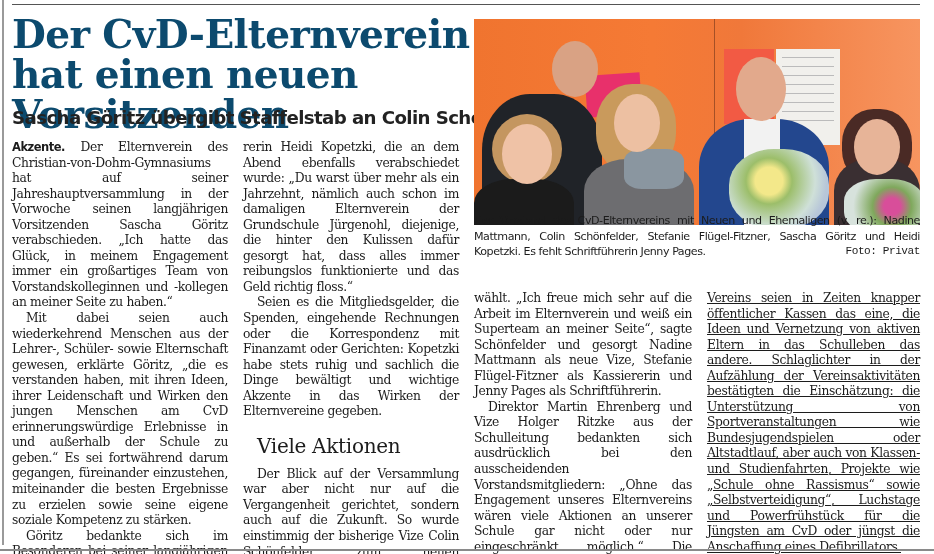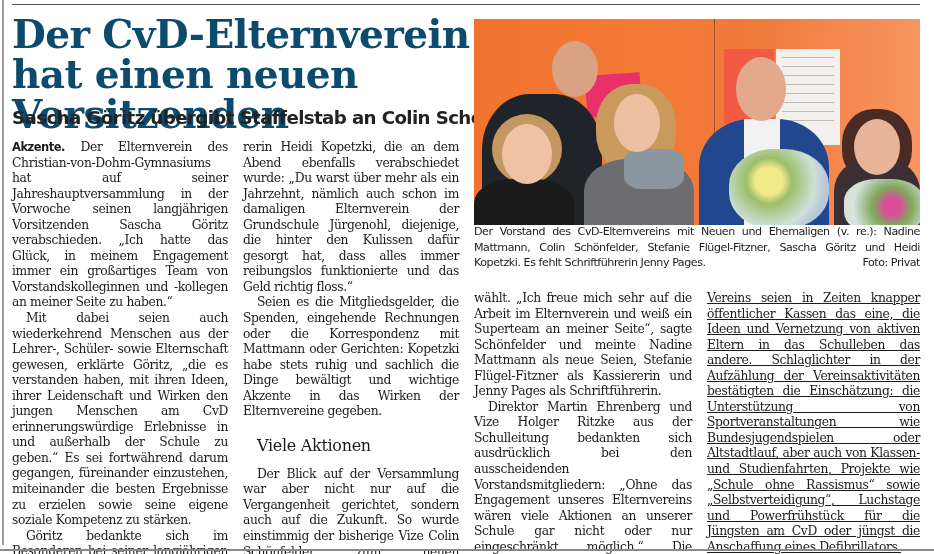--- a/index.html
+++ b/index.html
@@ -24,21 +24,21 @@
     font-family: "DejaVu Serif", serif; font-size: 12.3px; line-height: 15.55px;
     text-align: justify; color: #1c1c1c; letter-spacing: -0.35px;
   }
   .col p { margin: 0; }
   .col p.indent { text-indent: 14px; }
   .col1 { left: 12px; width: 216px; }
   .col2 { left: 243px; width: 216px; }
   .col3 { left: 474px; width: 218px; top: 291px; }
   .col4 { left: 707px; width: 213px; top: 291px; text-decoration: underline; }
   .dateline { font-family: "DejaVu Sans", sans-serif; font-weight: bold; font-size: 11.5px; letter-spacing: -0.5px; }
-  .subhead { font-family: "DejaVu Serif", serif; font-size: 16px; line-height: 22px; margin: 15px 0 10px 14px !important; letter-spacing: -0.3px; text-align: left; }
+  .subhead { font-family: "DejaVu Serif", serif; font-size: 20px; line-height: 22px; margin: 15px 0 10px 14px !important; letter-spacing: -0.3px; text-align: left; }
 
   .photo {
     position: absolute; left: 474px; top: 19px; width: 446px; height: 206px;
     background: linear-gradient(90deg, #f0742f 0%, #f57a35 40%, #f0783a 60%, #f79560 100%);
     overflow: hidden;
   }
   .photo .seam { position:absolute; left: 240px; top:0; width:1px; height:100%; background: rgba(90,40,20,0.5); }
   .photo .poster-pink { position:absolute; left:112px; top:55px; width:55px; height:42px; background:#e8306b; transform: rotate(-4deg); }
   .photo .poster-red { position:absolute; left:250px; top:30px; width:50px; height:75px; background:#f25a44; }
   .photo .paper { position:absolute; left:302px; top:30px; width:64px; height:96px; background:#f1f0ec; }
@@ -57,44 +57,44 @@
   .p4-body { left:225px; top:100px; width:130px; height:120px; background:#23478e; }
   .p4-shirt { left:270px; top:100px; width:36px; height:110px; background:#f2f2f2; position:absolute; }
   .p4-head { left:262px; top:38px; width:50px; height:64px; background:#e2a98c; }
   .flowers1 { position:absolute; left:255px; top:130px; width:100px; height:80px; background: radial-gradient(circle at 40% 40%, #f3e88a 0 18%, #9cbe6a 30%, #cfe0d8 60%, rgba(220,230,235,0.8) 75%); border-radius:45%; }
   .p5-body { left:360px; top:140px; width:86px; height:80px; background:#3a2f32; }
   .p5-hair { left:368px; top:90px; width:70px; height:75px; background:#4a2a25; border-radius:45%; position:absolute; }
   .p5-head { left:380px; top:100px; width:46px; height:56px; background:#e7b498; }
   .flowers2 { position:absolute; left:370px; top:160px; width:80px; height:55px; background: radial-gradient(circle at 60% 50%, #d84e9a 0 15%, #7fa85c 35%, #d7e2dc 70%); border-radius:40%; }
 
   .caption {
-    position: absolute; left: 474px; top: 224px; width: 446px;
+    position: absolute; left: 474px; top: 213px; width: 446px;
     font-family: "DejaVu Sans", sans-serif; font-size: 11.1px; line-height: 15.5px;
     letter-spacing: -0.45px; color: #1c1c1c; text-align: justify;
   }
-  .caption .credit { float: right; }
+  .caption .credit { float: right; font-family: Liberation Mono, monospace; }
 </style>
 </head>
 <body>
 
 <div class="left-border"></div>
 <div class="top-rule"></div>
 
 <h1 class="headline">Der CvD-Elternverein hat einen neuen Vorsitzenden</h1>
 <h2 class="subline">Sascha Göritz übergibt Staffelstab an Colin Schönfelder</h2>
 
 <div class="col col1">
   <p><span class="dateline">Akzente.</span> <span>Der Elternverein des Christian-von-Dohm-Gymnasiums hat auf seiner Jahreshauptversammlung in der Vorwoche seinen langjährigen Vorsitzenden Sascha Göritz verabschieden. „Ich hatte das Glück, in meinem Engagement immer ein großartiges Team von Vorstandskolleginnen und -kollegen an meiner Seite zu haben.“</span></p>
   <p class="indent">Mit dabei seien auch wiederkehrend Menschen aus der Lehrer-, Schüler- sowie Elternschaft gewesen, erklärte Göritz, „die es verstanden haben, mit ihren Ideen, ihrer Leidenschaft und Wirken den jungen Menschen am CvD erinnerungswürdige Erlebnisse in und außerhalb der Schule zu geben.“ Es sei fortwährend darum gegangen, füreinander einzustehen, miteinander die besten Ergebnisse zu erzielen sowie seine eigene soziale Kompetenz zu stärken.</p>
   <p class="indent">Göritz bedankte sich im Besonderen bei seiner langjährigen Kassie-</p>
 </div>
 
 <div class="col col2">
   <p>rerin Heidi Kopetzki, die an dem Abend ebenfalls verabschiedet wurde: „Du warst über mehr als ein Jahrzehnt, nämlich auch schon im damaligen Elternverein der Grundschule Jürgenohl, diejenige, die hinter den Kulissen dafür gesorgt hat, dass alles immer reibungslos funktionierte und das Geld richtig floss.“</p>
-  <p class="indent">Seien es die Mitgliedsgelder, die Spenden, eingehende Rechnungen oder die Korrespondenz mit Mattmann oder Gerichten: Kopetzki habe stets ruhig und sachlich die Dinge bewältigt und wichtige Akzente in das Wirken der Elternvereine gegeben.</p>
+  <p class="indent">Seien es die Mitgliedsgelder, die Spenden, eingehende Rechnungen oder die Korrespondenz mit Finanzamt oder Gerichten: Kopetzki habe stets ruhig und sachlich die Dinge bewältigt und wichtige Akzente in das Wirken der Elternvereine gegeben.</p>
   <p class="subhead">Viele Aktionen</p>
   <p class="indent">Der Blick auf der Versammlung war aber nicht nur auf die Vergangenheit gerichtet, sondern auch auf die Zukunft. So wurde einstimmig der bisherige Vize Colin Schönfelder zum neuen Vorsitzenden ge-</p>
 </div>
 
 <div class="photo">
   <div class="seam"></div>
   <div class="poster-pink"></div>
   <div class="poster-red"></div>
   <div class="paper">
       <i></i>
@@ -124,21 +124,21 @@
   <div class="head p5-head"></div>
   <div class="flowers2"></div>
 </div>
 
 <div class="caption">
   <span>Der Vorstand des CvD-Elternvereins mit Neuen und Ehemaligen (v. re.): Nadine Mattmann, Colin Schönfelder, Stefanie Flügel-Fitzner, Sascha Göritz und Heidi Kopetzki. Es fehlt Schriftführerin Jenny Pages.</span>
   <span class="credit">Foto: Privat</span>
 </div>
 
 <div class="col col3">
-  <p>wählt. „Ich freue mich sehr auf die Arbeit im Elternverein und weiß ein Superteam an meiner Seite“, sagte Schönfelder und meinte Nadine Mattmann als neue Seien, Stefanie Flügel-Fitzner als Kassiererin und Jenny Pages als Schriftführerin.</p>
+  <p>wählt. „Ich freue mich sehr auf die Arbeit im Elternverein und weiß ein Superteam an meiner Seite“, sagte Schönfelder und gesorgt Nadine Mattmann als neue Vize, Stefanie Flügel-Fitzner als Kassiererin und Jenny Pages als Schriftführerin.</p>
   <p class="indent">Direktor Martin Ehrenberg und Vize Holger Ritzke aus der Schulleitung bedankten sich ausdrücklich bei den ausscheidenden Vorstandsmitgliedern: „Ohne das Engagement unseres Elternvereins wären viele Aktionen an unserer Schule gar nicht oder nur eingeschränkt möglich.“ Die finanziellen Mittel des</p>
 </div>
 
 <div class="col col4">
   <p><span>Vereins seien in Zeiten knapper öffentlicher Kassen das eine, die Ideen und Vernetzung von aktiven Eltern in das Schulleben das andere. Schlaglichter in der Aufzählung der Vereinsaktivitäten bestätigten die Einschätzung: die Unterstützung von Sportveranstaltungen wie Bundesjugendspielen oder Altstadtlauf, aber auch von Klassen- und Studienfahrten, Projekte wie „Schule ohne Rassismus“ sowie „Selbstverteidigung“, Luchstage und Powerfrühstück für die Jüngsten am CvD oder jüngst die Anschaffung eines Defibrillators.</span> </p>
 </div>
 
 <div class="bottom-rule"></div>
 
 </body></html>

